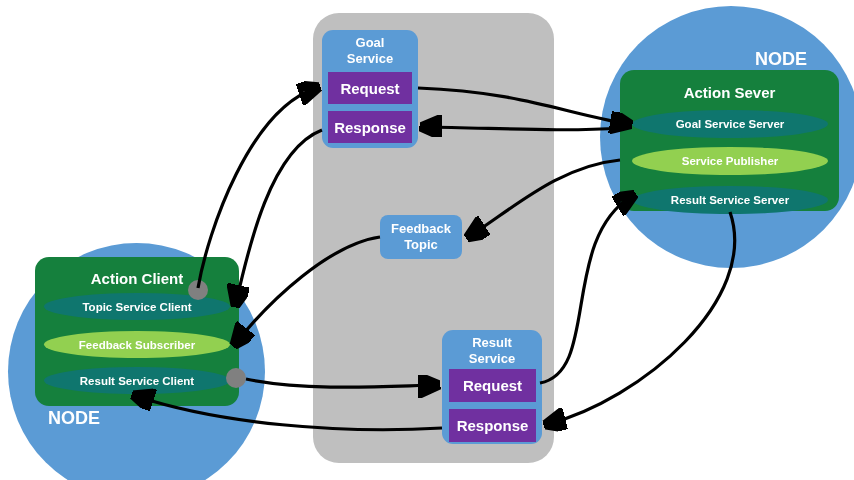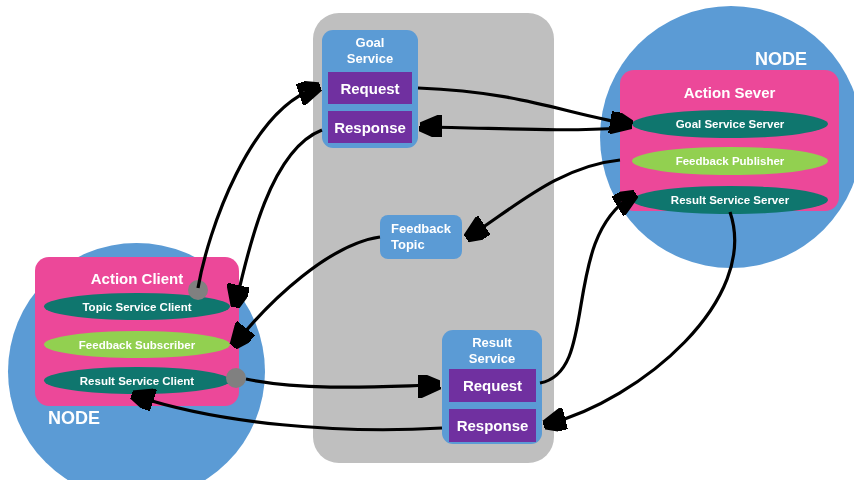--- a/index.html
+++ b/index.html
@@ -20,21 +20,21 @@
 
   
   .node-circle{position:absolute;border-radius:50%;background:#5B9BD5;}
   #node-right{left:600px;top:6px;width:262px;height:262px;}
   #node-left{left:8px;top:243px;width:257px;height:257px;}
   .node-label{position:absolute;color:#ffffff;font-size:18px;font-weight:bold;}
   #node-right-label{left:755px;top:49px;}
   #node-left-label{left:48px;top:408px;}
 
   
-  .orange-box{position:absolute;background:#ec4899;border-radius:14px;}
+  .orange-box{position:absolute;background:#15803d;border-radius:14px;}
   #server-box{left:620px;top:70px;width:219px;height:141px;}
   #client-box{left:35px;top:257px;width:204px;height:149px;}
   .orange-title{
     position:absolute;width:100%;text-align:center;color:#ffffff;
     font-size:15px;font-weight:bold;
   }
   #server-title{top:14px;}
   #client-title{top:13px;}
 
   
@@ -70,21 +70,21 @@
   #goal-request{left:328px;top:72px;width:84px;height:32px;}
   #goal-response{left:328px;top:111px;width:84px;height:32px;}
   #result-request{left:449px;top:369px;width:87px;height:33px;}
   #result-response{left:449px;top:409px;width:87px;height:33px;}
 
   
   #feedback-topic{
     position:absolute;left:380px;top:215px;width:82px;height:44px;
     background:#5B9BD5;border-radius:8px;
     display:flex;align-items:center;justify-content:center;
-    color:#ffffff;font-size:13px;font-weight:bold;
+    text-align:center;color:#ffffff;font-size:13px;font-weight:bold;
     line-height:16px;
   }
 
   
   .dot{position:absolute;background:#808080;border-radius:50%;width:20px;height:20px;}
   #dot-goal{left:188px;top:280px;}
   #dot-result{left:226px;top:368px;}
 
   
   #arrows{position:absolute;left:0;top:0;width:854px;height:480px;pointer-events:none;}
@@ -97,21 +97,21 @@
 
   <div class="action-panel"></div>
 
   <div class="node-circle" id="node-right"></div>
   <div class="node-label" id="node-right-label">NODE</div>
 
   <div class="orange-box" id="server-box">
     <div class="orange-title" id="server-title">Action Sever</div>
   </div>
   <div class="ellipse el-yellow" id="srv-goal">Goal Service Server</div>
-  <div class="ellipse el-green" id="srv-feedback">Feedback Publisher</div>
+  <div class="ellipse el-green" id="srv-feedback">Service Publisher</div>
   <div class="ellipse el-yellow" id="srv-result">Result Service Server</div>
 
   <div class="node-circle" id="node-left"></div>
   <div class="node-label" id="node-left-label">NODE</div>
 
   <div class="orange-box" id="client-box">
     <div class="orange-title" id="client-title">Action Client</div>
   </div>
   <div class="ellipse el-yellow" id="cli-goal">Topic Service Client</div>
   <div class="ellipse el-green" id="cli-feedback">Feedback Subscriber</div>

